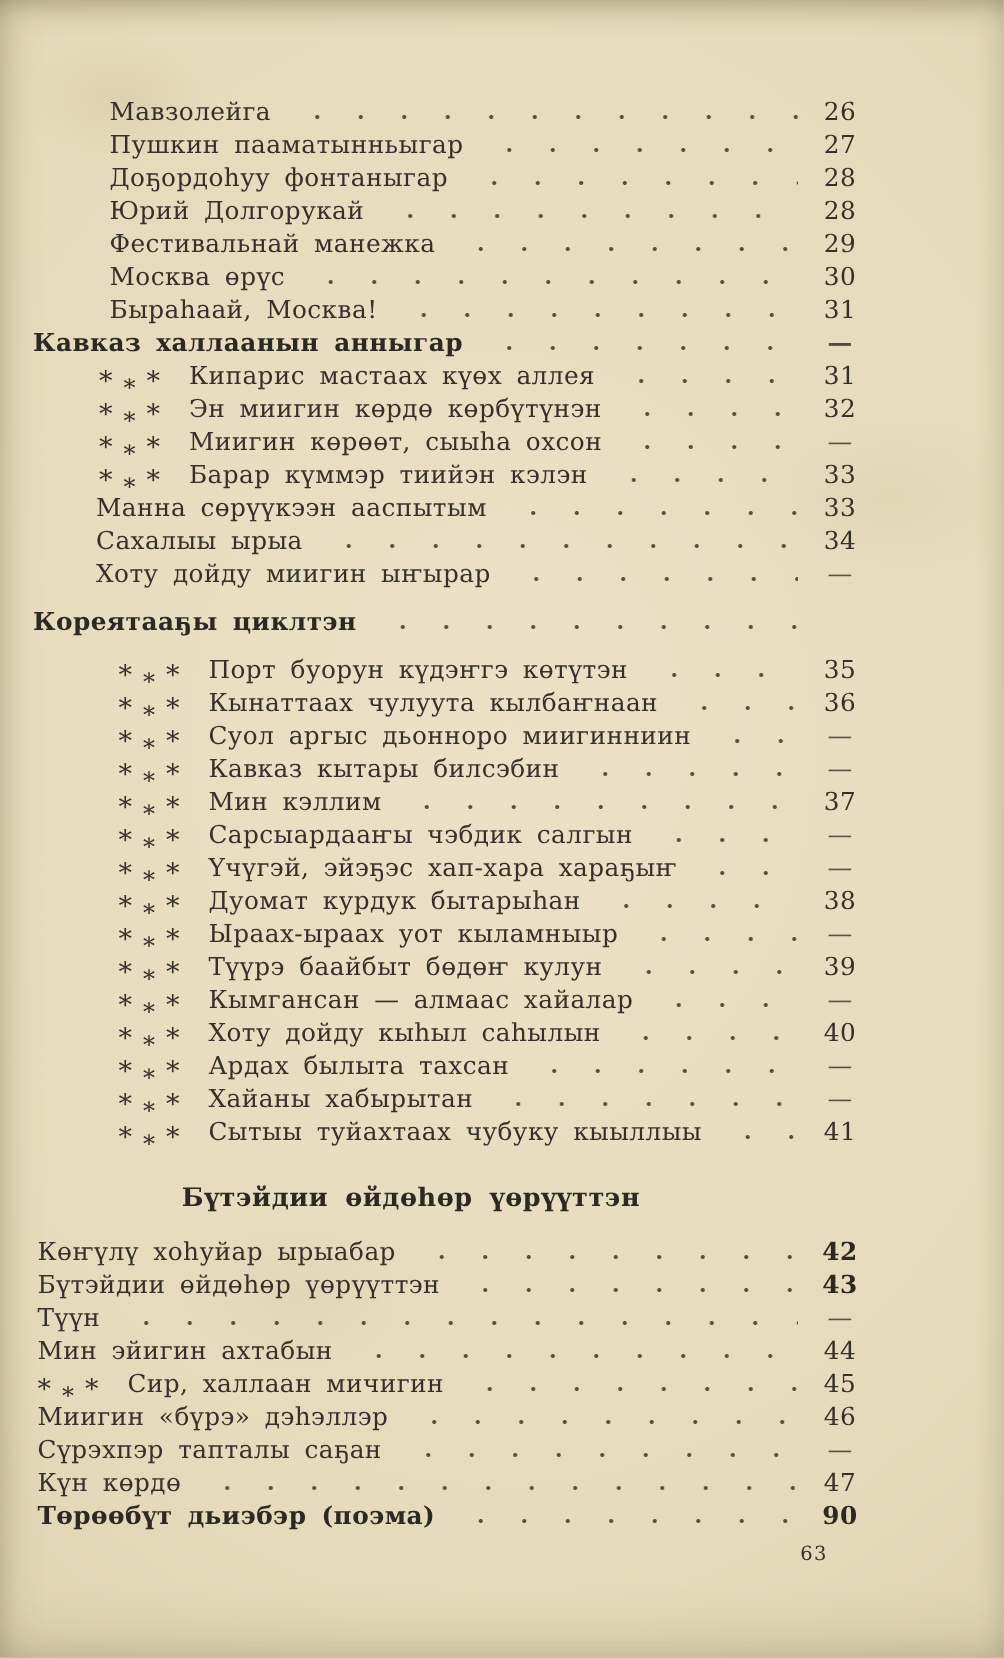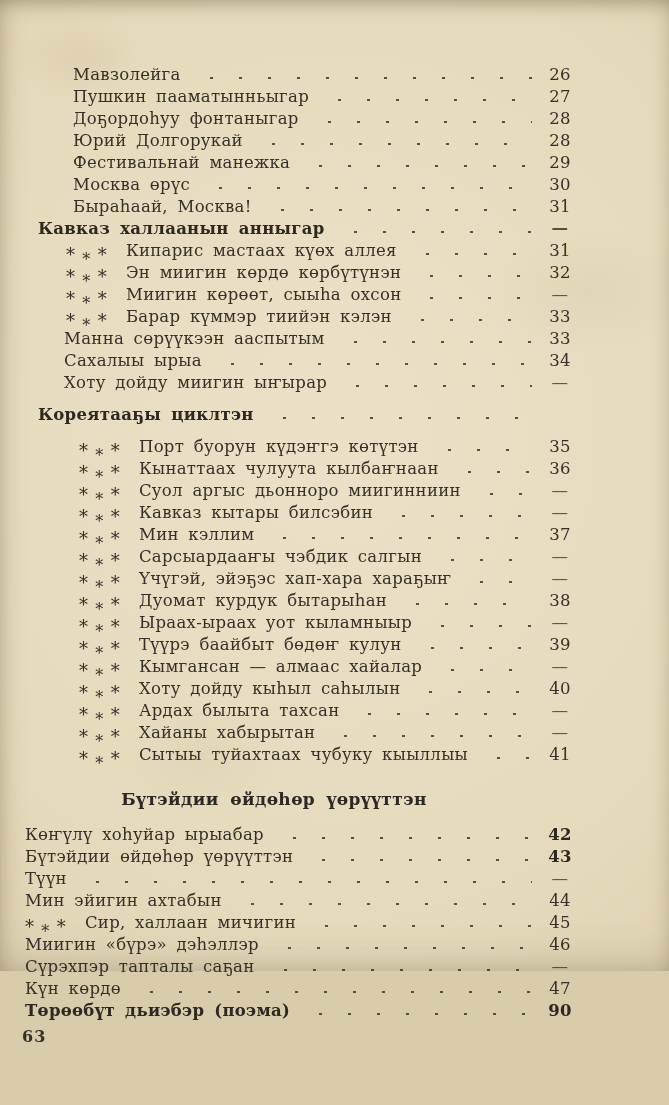--- a/index.html
+++ b/index.html
@@ -3,21 +3,21 @@
 <meta charset="utf-8">
 <style>
   html,body{margin:0;padding:0;}
   body{
     width:669px;height:1105px;overflow:hidden;
     background:#d8ccab;
     font-family:"DejaVu Serif","Liberation Serif",serif;
   }
   .page{
     position:relative;
-    width:669px;height:971px;
+    width:669px;height:1105px;
     box-sizing:border-box;
     padding:64px 91px 0 22px;
     background-image:
       radial-gradient(90px 60px at 12% 6%, rgba(150,130,85,.10), transparent 70%),
       radial-gradient(140px 90px at 88% 30%, rgba(150,130,85,.08), transparent 70%),
       radial-gradient(120px 80px at 30% 78%, rgba(150,130,85,.07), transparent 70%),
       radial-gradient(120% 92% at 50% 45%, #ece1c7 0%, #e6dabc 55%, #dccfb0 85%, #cfc2a2 100%);
     box-shadow:
       inset 0 12px 20px -10px rgba(100,88,55,.45),
       inset 14px 0 32px -20px rgba(100,88,55,.38),
@@ -32,21 +32,21 @@
     letter-spacing:.3px;word-spacing:4px;
     white-space:nowrap;
   }
   .row.gap{margin-top:10px;}
   .bold{font-weight:bold;color:#2c2822;}
   
   .ind  {margin-left:51px;}
   .sub  {margin-left:42px;}
   .star1{margin-left:44px;}
   .star2{margin-left:57px;}
-  .head {margin-left:16px;}
+  .head {margin-left:0;}
   .flush{margin-left:3px;}
   .t{white-space:nowrap;}
   .lead{
     flex:1;min-width:18px;
     margin:0 10px 0 12px;
     background-image:radial-gradient(circle, rgba(52,46,36,.8) 1.2px, transparent 1.5px);
     background-size:29px 4px;
     background-repeat:repeat-x;
     background-position:left 4px bottom 6px;
   }
@@ -66,24 +66,23 @@
     margin:22px 0 14px 0;
     height:22px;line-height:22px;
     font-size:17px;font-weight:bold;color:#2c2822;
     text-align:center;
     box-sizing:border-box;padding-right:52px;
     letter-spacing:.4px;word-spacing:5px;
   }
   .footer{
     margin-top:4px;
     height:22px;line-height:22px;
-    font-size:16px;text-align:left;
+    font-size:13px;text-align:right;
     box-sizing:border-box;padding-right:26px;
     letter-spacing:1px;
-    font-weight:bold;
   }
 </style>
 </head>
 <body>
 
 <div class="page">
   <div class="toc" id="rows-top">
       <div class="row ind">
         <span class="t">Мавзолейга</span>
         <span class="lead"></span>

